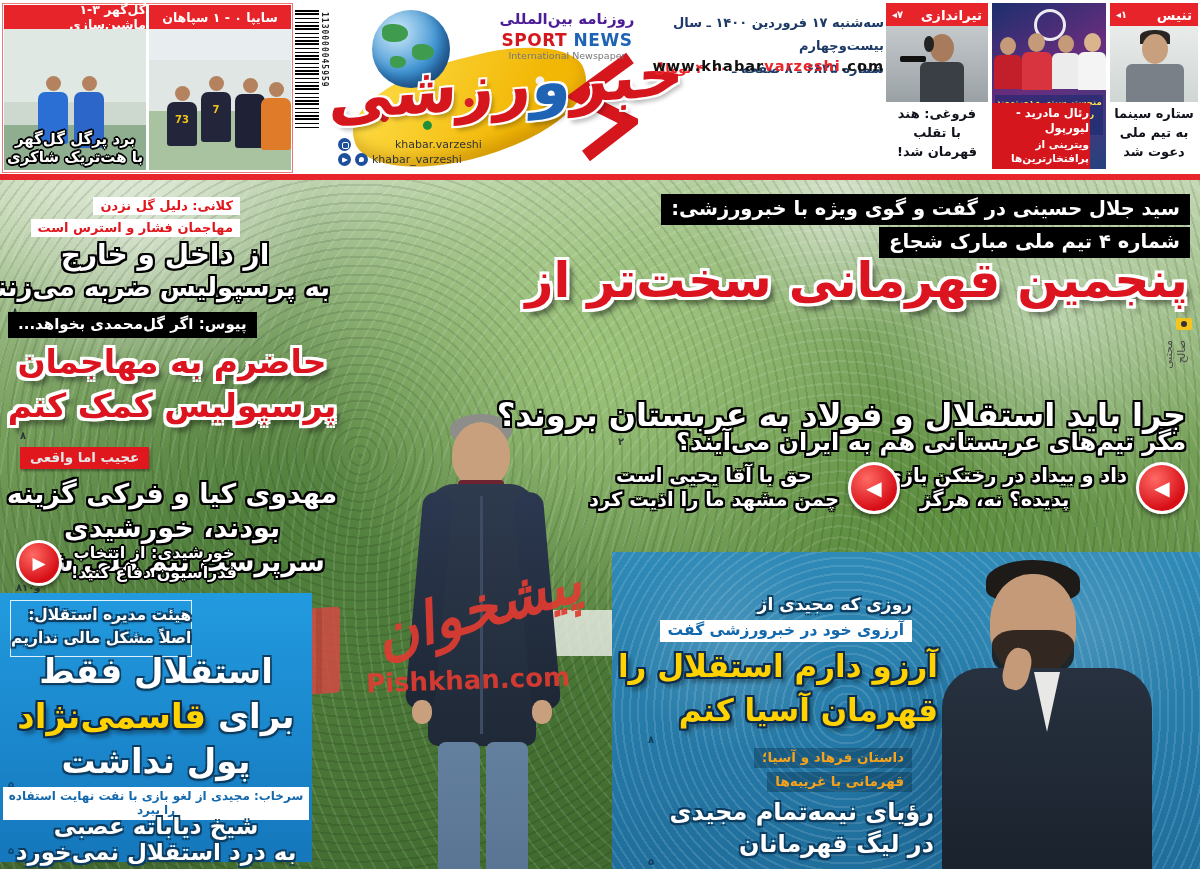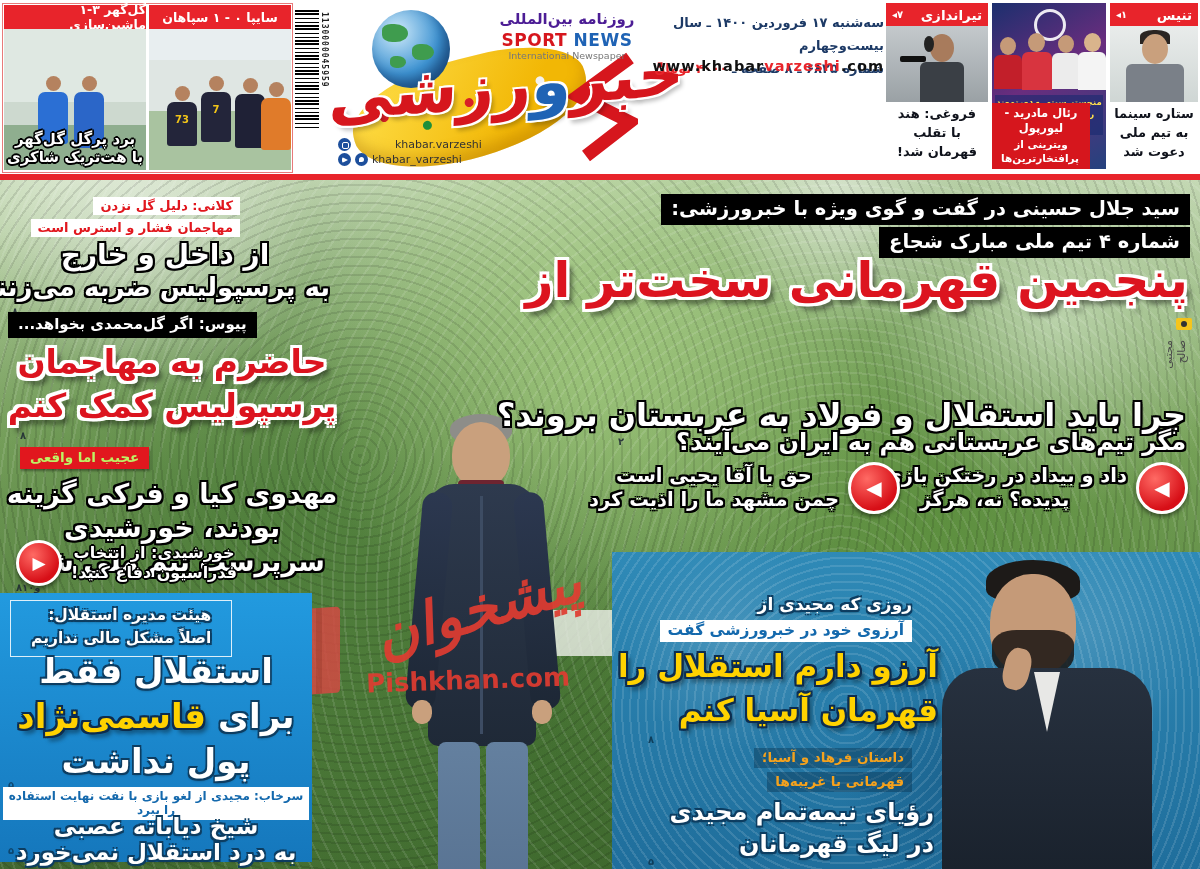--- a/index.html
+++ b/index.html
@@ -67,22 +67,22 @@
   .rcard{position:absolute;top:3px;height:166px;background:#fff;}
   .rhd{height:23px;background:#e8242b;color:#fff;font-size:13.5px;display:flex;align-items:center;justify-content:space-between;direction:rtl;padding:0 6px;}
   .rhd .pgn{font-size:10px;}
   .rph{position:relative;height:76px;overflow:hidden;}
   .rcap{padding-top:3px;text-align:center;direction:rtl;font-size:13px;line-height:1.45;color:#10131c;}
   .ucl{position:absolute;left:992px;top:3px;width:114px;height:166px;overflow:hidden;
     background:linear-gradient(150deg,#1c2f6e,#6a2d7e 45%,#24427e);}
   .uclring{position:absolute;left:42px;top:6px;width:26px;height:26px;border:3px solid #fff;border-radius:50%;opacity:.9;}
   .uclt1{position:absolute;left:3px;right:3px;top:92px;background:rgba(20,40,110,.55);color:#ffe14d;
     font-size:8.5px;text-align:center;direction:rtl;line-height:1.4;padding:2px 0;}
-  .uclband{position:absolute;left:0;right:16px;bottom:0;background:#d6161d;color:#fff;text-align:center;direction:rtl;
-    font-size:11.5px;line-height:1.35;padding:3px 11px 4px;}
+  .uclband{position:absolute;left:0;right:16px;bottom:0;background:#d6161d;color:#fff;text-align:right;direction:rtl;
+    font-size:11.5px;line-height:1.35;padding:3px 1px 4px;}
   .head{position:absolute;border-radius:50%;background:#c59a78;}
   .torso{position:absolute;border-radius:6px 6px 0 0;}
   
   .redline{position:absolute;left:0;top:174px;width:1200px;height:6px;background:#e8252b;}
   
   .photo{position:absolute;left:0;top:180px;width:1200px;height:689px;
     background:
      radial-gradient(circle at 12% 6%,rgba(255,255,255,.55),transparent 14%),
      radial-gradient(circle at 70% 4%,rgba(255,255,255,.5),transparent 12%),
      radial-gradient(circle at 88% 20%,rgba(240,250,235,.5),transparent 16%),
@@ -111,25 +111,25 @@
   
   .kbar{position:absolute;background:#000;color:#fff;padding:3px 10px 5px;font-size:19.5px;direction:rtl;white-space:nowrap;}
   .bullet{width:46px;height:46px;border-radius:50%;flex:0 0 auto;
     background:radial-gradient(circle at 35% 30%,#ff6a64,#d70f17 70%);border:3px solid #fff;
     box-shadow:0 3px 4px rgba(0,0,0,.45);color:#fff;display:flex;align-items:center;justify-content:center;font-size:20px;}
   .brow{position:absolute;display:flex;align-items:center;gap:9px;direction:rtl;}
   .btxt{font-size:19.5px;line-height:1.22;text-align:center;direction:rtl;}
   
   .chip{position:absolute;direction:rtl;}
   .chip span{display:inline-block;background:#fff;color:#e1171e;font-size:13px;padding:1px 7px 2px;margin-bottom:2px;}
-  .redchip{position:absolute;background:#e1171e;color:#bef264;font-size:13.5px;padding:2px 10px 4px;direction:rtl;
+  .redchip{position:absolute;background:#e1171e;color:#e5e5e5;font-size:13.5px;padding:2px 10px 4px;direction:rtl;
     box-shadow:1px 2px 2px rgba(0,0,0,.35);}
   
   .bluepanel{position:absolute;left:0;top:593px;width:312px;height:269px;background:linear-gradient(180deg,#229adf,#1577bc);}
-  .ekick{position:absolute;left:10px;top:7px;border:1.5px solid rgba(255,255,255,.85);padding:3px 20px 5px;
+  .ekick{position:absolute;left:10px;top:7px;border:1.5px solid rgba(255,255,255,.85);padding:3px 0 5px;
     direction:rtl;text-align:right;font-size:15.5px;line-height:1.5;}
   .estrip{position:absolute;left:3px;right:3px;top:194px;background:#fff;color:#1469ad;font-size:12px;
     text-align:center;direction:rtl;padding:2px 0 3px;}
   
   .tealpanel{position:absolute;left:612px;top:552px;width:588px;height:317px;
     background:
      radial-gradient(circle at 20% 30%,rgba(255,255,255,.14),transparent 20%),
      radial-gradient(circle at 60% 70%,rgba(10,60,100,.35),transparent 30%),
      radial-gradient(circle at 80% 25%,rgba(255,255,255,.12),transparent 22%),
      linear-gradient(180deg,#2f8ab7,#1f6e9c);}

